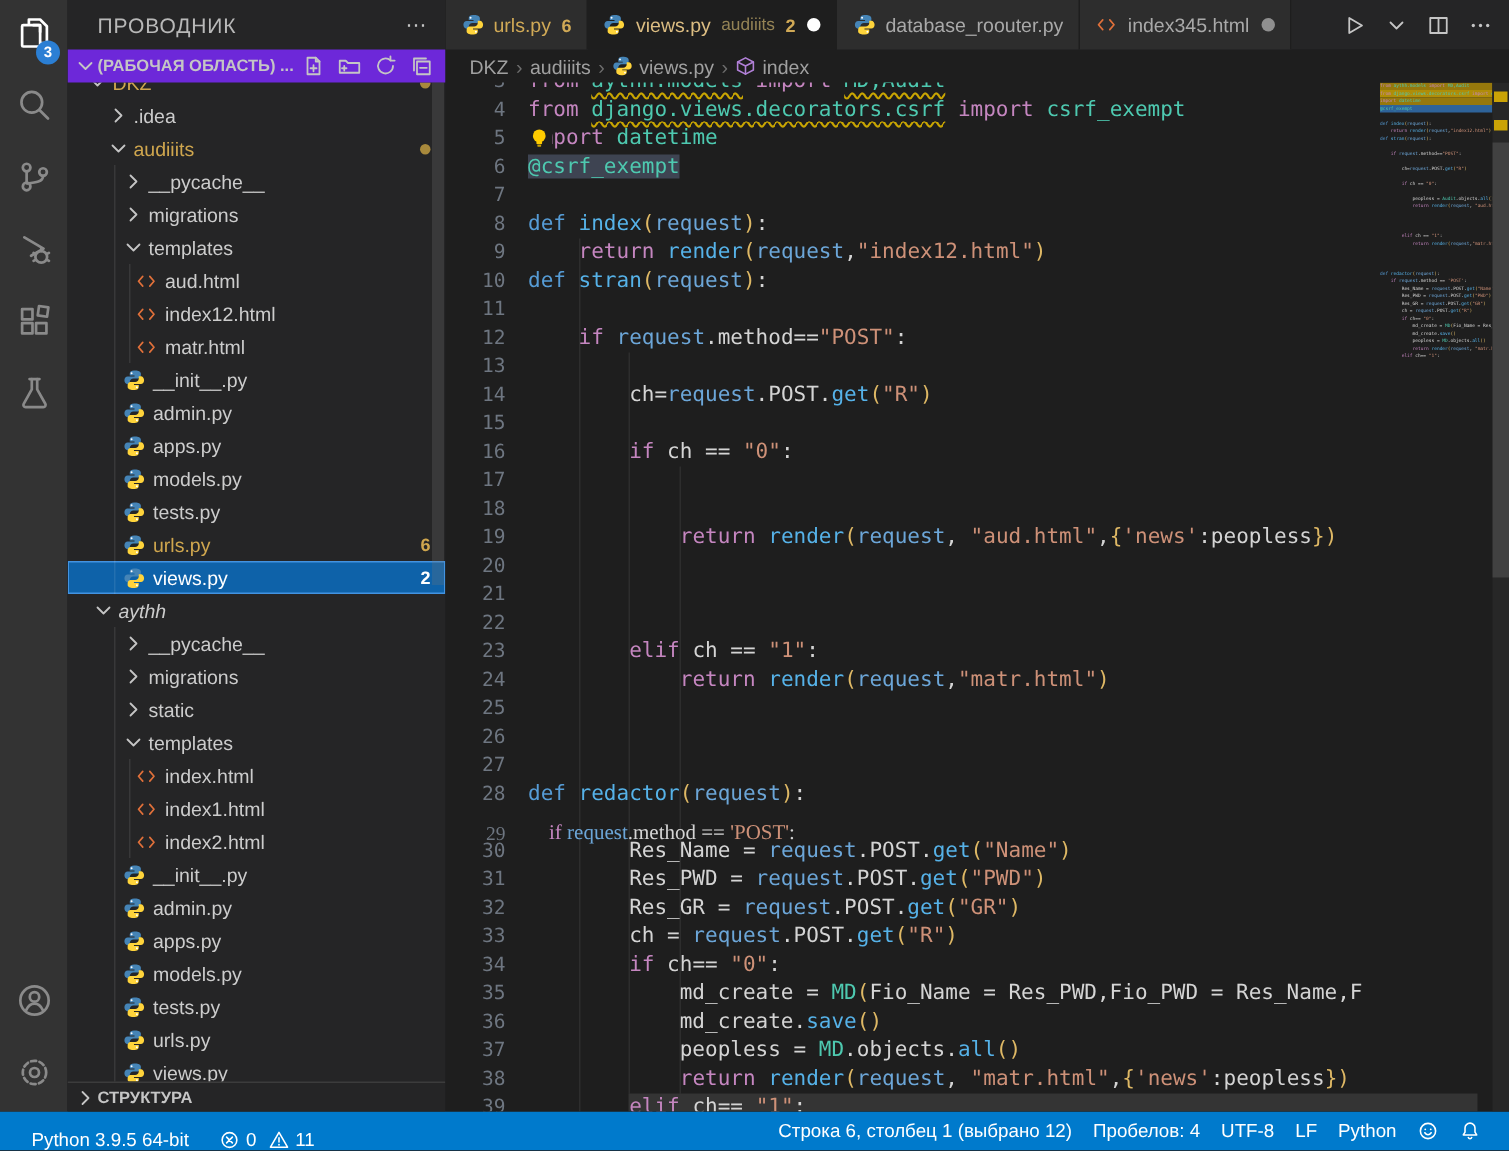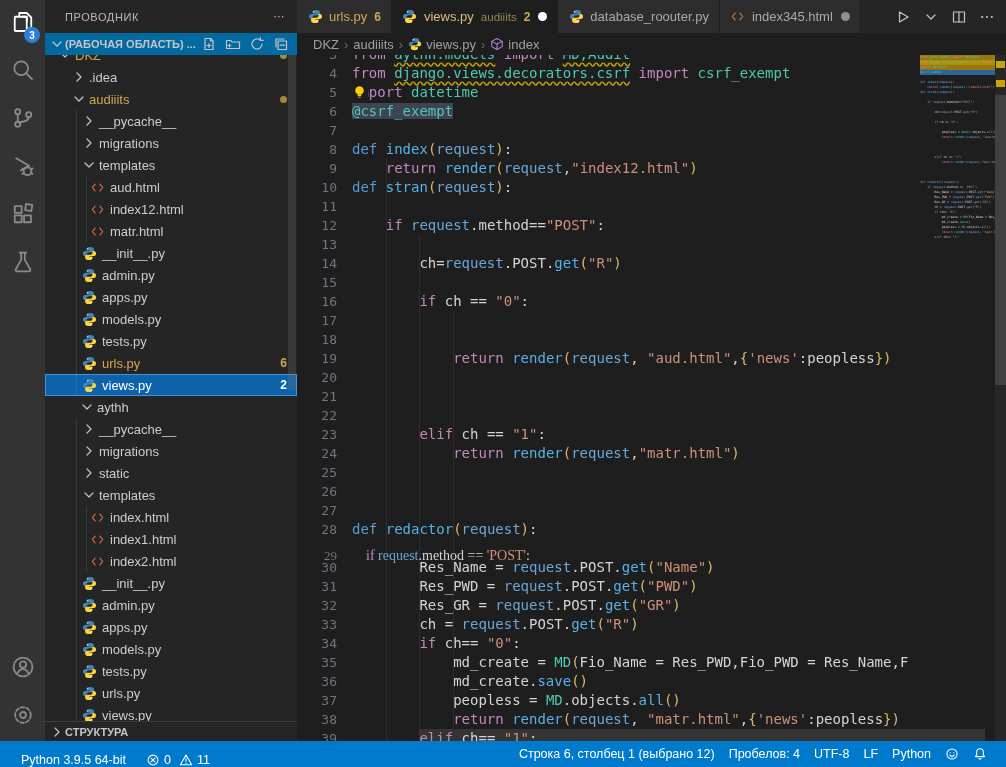--- a/index.html
+++ b/index.html
@@ -9,23 +9,23 @@
   
   .activitybar{grid-column:1;grid-row:1;background:#333333;position:relative;display:flex;flex-direction:column;}
   .ab-item{width:45px;height:48px;display:flex;align-items:center;justify-content:center;color:#8a8a8a;position:relative;cursor:pointer;}
   .ab-item.active{color:#ffffff;}
   .ab-item svg{width:24px;height:24px;}
   .ab-bottom{margin-top:auto;}
   .ab-badge{position:absolute;right:5px;bottom:5px;background:#2b7fd4;color:#fff;font-size:10px;font-weight:bold;
             width:16px;height:16px;border-radius:50%;display:flex;align-items:center;justify-content:center;}
   
   .sidebar{grid-column:2;grid-row:1;background:#252526;position:relative;overflow:hidden;}
-  .sb-title{height:33px;display:flex;align-items:center;padding:0 12px 0 20px;font-size:11px;letter-spacing:.6px;color:#b8b8b8;}
+  .sb-title{height:33px;display:flex;align-items:center;padding:0 12px 0 20px;font-size:14px;letter-spacing:.6px;color:#b8b8b8;}
   .sb-title .more{margin-left:auto;color:#c5c5c5;cursor:pointer;}
-  .sb-section{height:22px;display:flex;align-items:center;padding:0 6px 0 4px;font-size:11px;font-weight:bold;color:#c5c5c5;background:#0369a1;position:relative;z-index:3;}
+  .sb-section{height:22px;display:flex;align-items:center;padding:0 6px 0 4px;font-size:11px;font-weight:bold;color:#c5c5c5;background:#6d28d9;position:relative;z-index:3;}
   .sb-section .chev{width:16px;height:16px;color:#c5c5c5;}
   .sb-section .lbl{white-space:nowrap;overflow:hidden;}
   .sb-actions{margin-left:auto;display:flex;gap:4px;}
   .sb-actions span{width:20px;height:20px;display:flex;align-items:center;justify-content:center;color:#c5c5c5;cursor:pointer;}
   .sb-actions svg{width:16px;height:16px;}
   .tree-wrap{position:absolute;top:55px;bottom:19px;left:0;right:0;overflow:hidden;}
   .tree{margin-top:-11px;}
   .trow{height:22px;display:flex;align-items:center;font-size:13px;color:#cccccc;position:relative;white-space:nowrap;cursor:pointer;}
   .trow .chev{width:16px;height:16px;flex:0 0 16px;color:#c5c5c5;margin-right:2px;}
   .trow .ficon{width:16px;height:16px;flex:0 0 16px;margin-right:5px;display:flex;align-items:center;justify-content:center;}
@@ -341,21 +341,21 @@
               <svg viewBox="0 0 16 16">
                 <path fill="#4584b6" d="M7.9 1C6 1 4.8 1.9 4.8 3.2v1.5h3.4v.6H3.3C2 5.3 1 6.5 1 8s1 2.8 2.3 2.8h1.5V9.2c0-1.4 1.2-2.5 2.6-2.5h3.2c1.2 0 2.1-1 2.1-2.2V3.2C12.7 1.9 10.8 1 8.9 1z"></path>
                 <circle fill="#fff" cx="6.1" cy="3" r=".7"></circle>
                 <path fill="#ffd43b" d="M8.1 15c1.9 0 3.1-.9 3.1-2.2v-1.5H7.8v-.6h4.9c1.3 0 2.3-1.2 2.3-2.7s-1-2.8-2.3-2.8h-1.5v1.6c0 1.4-1.2 2.5-2.6 2.5H5.4c-1.2 0-2.1 1-2.1 2.2v1.3C3.3 14.1 5.2 15 7.1 15z"></path>
                 <circle fill="#fff" cx="9.9" cy="13" r=".7"></circle>
               </svg>
             </span>
             <span>views.py</span>
             <span class="tbadge">2</span>
           </div>
-          <div class="trow" style="padding-left: 34px;">
+          <div class="trow" style="padding-left: 16px; font-style: italic;">
             <span class="chev"><svg viewBox="0 0 16 16" fill="none" stroke="currentColor" stroke-width="1.2" stroke-linecap="round" stroke-linejoin="round">
                 <path d="M4 6l4 4 4-4"></path>
               </svg></span>
             <span>aythh</span>
           </div>
           <div class="trow" style="padding-left: 36px;">
             <span class="guide" style="left: 31px;"></span>
             <span class="chev"><svg viewBox="0 0 16 16" fill="none" stroke="currentColor" stroke-width="1.2" stroke-linecap="round" stroke-linejoin="round">
                 <path d="M6 4l4 4-4 4"></path>
               </svg></span>

